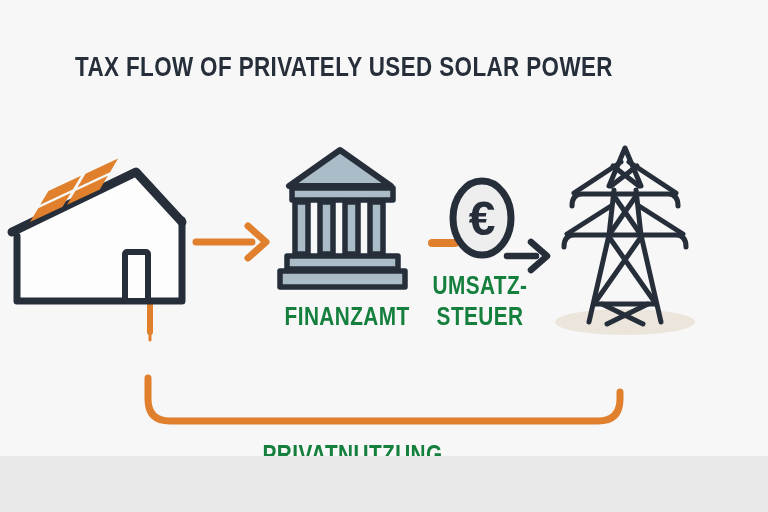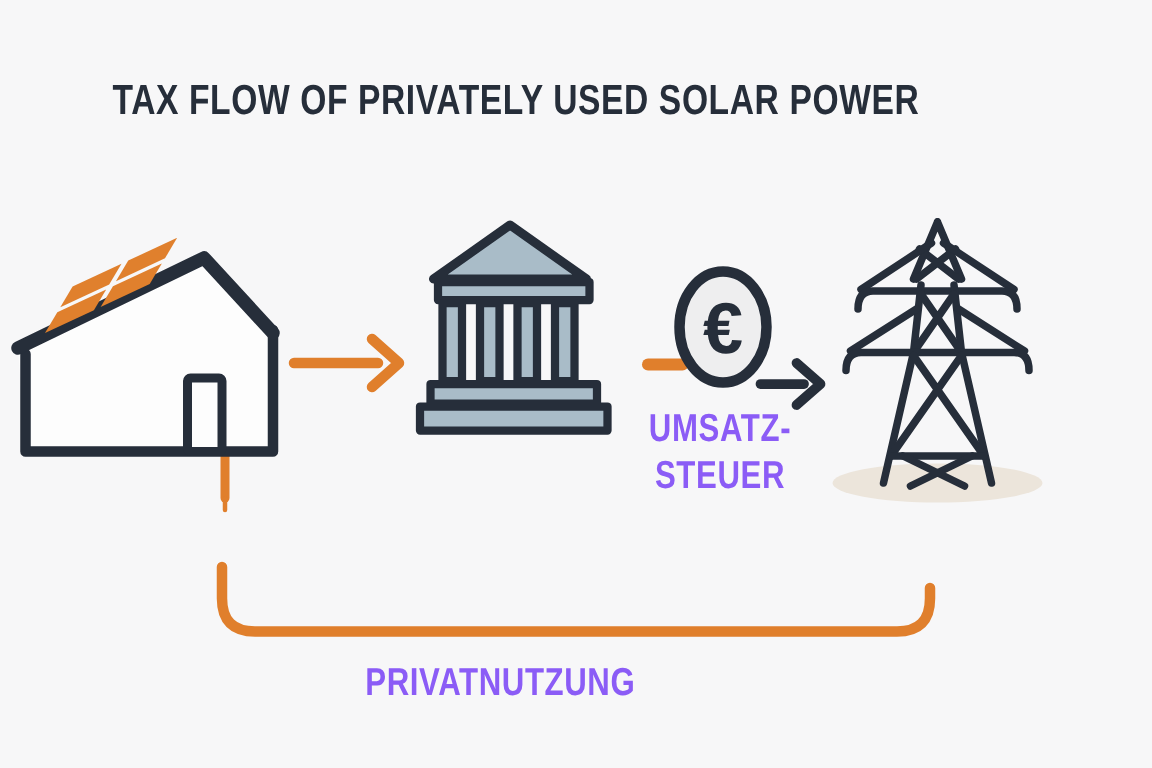--- a/index.html
+++ b/index.html
@@ -1,29 +1,29 @@
 <!DOCTYPE html>
 <html><head>
 <meta charset="utf-8">
 <style>
   html,body { margin:0; padding:0; background:#e9e9e9; }
   .canvas {
-    position:relative; width:768px; height:512px;
+    position:relative; width:768px; height:456px;
     background:#f7f7f8; overflow:hidden;
     font-family:"Liberation Sans", sans-serif;
   }
   .title {
     position:absolute; left:75px; top:51px;
     font-size:28px; font-weight:700; color:#262e3a;
     white-space:nowrap;
   }
   .title > span { display:inline-block; transform:scaleX(0.8); transform-origin:left center; letter-spacing:0.5px; }
   .lbl {
     position:absolute; display:flex; justify-content:center;
-    color:#8b5cf6; font-weight:700; font-size:26px; white-space:nowrap;
+    color:#15803d; font-weight:700; font-size:26px; white-space:nowrap;
   }
   .lbl > span { display:inline-block; transform:scaleX(0.8); transform-origin:center; letter-spacing:0.5px; }
   .lbl.two-line { text-align:center; }
   .lbl.two-line > span { line-height:31px; }
   svg { position:absolute; }
   .abs { position:absolute; }
 </style>
 </head>
 <body>
 
@@ -92,24 +92,27 @@
       <path d="M64,58 L91,97 M86,58 L59,97"></path>
       <path d="M61,68 L17,96 M89,68 L133,96"></path>
       <path d="M14,109 Q14,97 24,97 L126,97 Q136,97 136,109"></path>
       <path d="M59,99 L106,166 M91,99 L44,166"></path>
       <path d="M44,166 L106,166"></path>
       <path d="M52,166 L93,186 M98,166 L57,186"></path>
     </g>
   </svg>
 
 
+  <div class="lbl" style="left:280px;top:301px;width:135px">
+    <span>FINANZAMT</span>
+  </div>
 
   <div class="lbl two-line" style="left:415px;top:270px;width:130px;display:block">
     <span style="display:block">UMSATZ-</span>
     <span style="display:block">STEUER</span>
   </div>
 
 
-  <div class="lbl" style="left:236px;top:439px;width:196px">
+  <div class="lbl" style="left:255px;top:439px;width:196px">
     <span>PRIVATNUTZUNG</span>
   </div>
 
 </div>
 
 </body></html>

